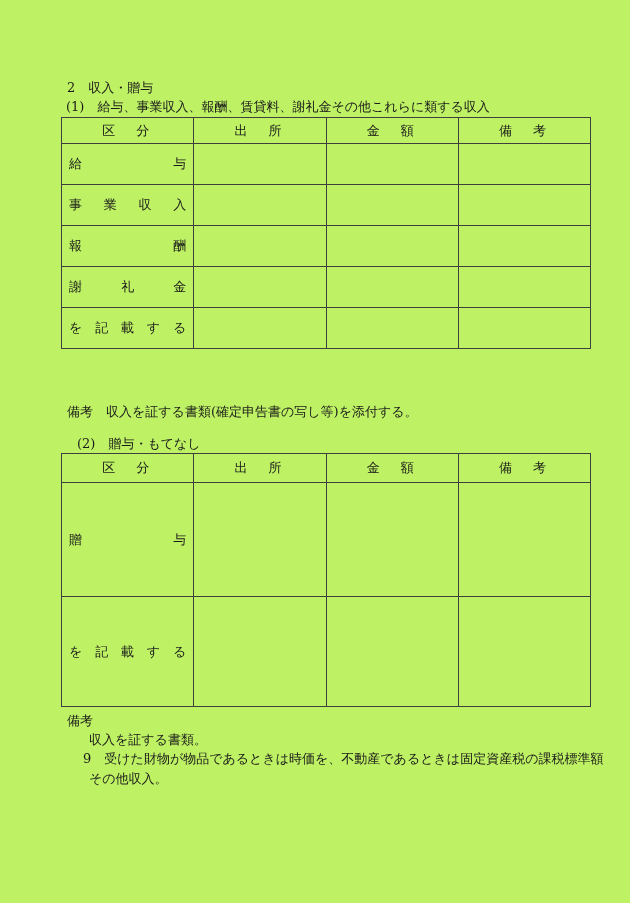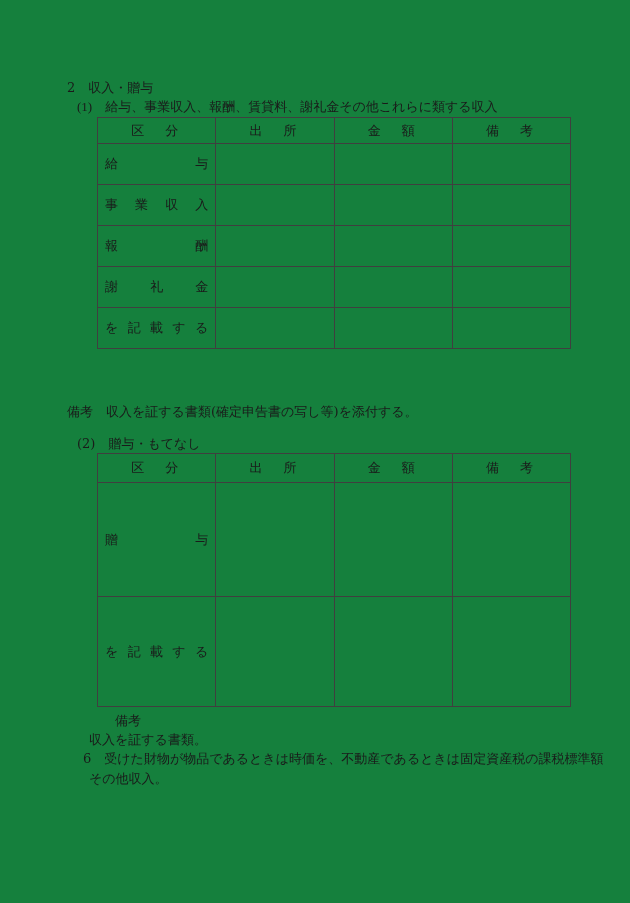--- a/index.html
+++ b/index.html
@@ -4,38 +4,38 @@
 <style>
   html, body {
     margin: 0;
     padding: 0;
     background: #ffffff;
   }
   .page {
     position: relative;
     width: 630px;
     height: 903px;
-    background: #15803d;
+    background: #bef264;
     font-family: "DejaVu Serif", "Liberation Serif", serif;
     color: #1a1a1a;
     font-size: 13px;
     line-height: 16px;
     overflow: hidden;
   }
   .abs { position: absolute; white-space: nowrap; }
 
   .section-title   { left: 67px; top: 80px; }
-  .subsection-1    { left: 77px; top: 99px; font-family: Liberation Serif, serif; }
+  .subsection-1    { left: 66px; top: 99px; }
   .table1-note     { left: 67px; top: 404px; }
   .subsection-2    { left: 77px; top: 436px; }
 
   table.form {
     position: absolute;
-    left: 97px;
-    width: 474px;
+    left: 61px;
+    width: 530px;
     border-collapse: collapse;
     table-layout: fixed;
   }
   table.t1 { top: 117px; }
   table.t2 { top: 453px; }
   table.form th, table.form td {
     border: 1px solid #3f3f3f;
     padding: 0 7px;
     font-weight: normal;
     font-size: 13px;
@@ -59,21 +59,21 @@
     text-justify: inter-character;
   }
 
   .notes {
     position: absolute;
     left: 67px;
     top: 711px;
     line-height: 19.2px;
     white-space: nowrap;
   }
-  .nl-head { padding-left: 0; margin-left: 48px; }
+  .nl-head { padding-left: 0; }
   .nl-item { padding-left: 16px; }
   .nl-cont { padding-left: 22px; }
 </style>
 </head>
 <body>
 
 <div class="page">
 
   <div class="abs section-title">2　収入・贈与</div>
   <div class="abs subsection-1">(1)　給与、事業収入、報酬、賃貸料、謝礼金その他これらに類する収入</div>
@@ -157,17 +157,17 @@
         <td class="row-hosp"></td>
         <td class="row-hosp"></td>
         <td class="row-hosp"></td>
       </tr>
     </tbody>
   </table>
 
   <div class="notes">
     <div class="nl-head">備考</div>
     <div class="nl-cont">収入を証する書類。</div>
-    <div class="nl-item">6　受けた財物が物品であるときは時価を、不動産であるときは固定資産税の課税標準額</div>
+    <div class="nl-item">9　受けた財物が物品であるときは時価を、不動産であるときは固定資産税の課税標準額</div>
     <div class="nl-cont">その他収入。</div>
   </div>
 
 </div>
 
 </body></html>

